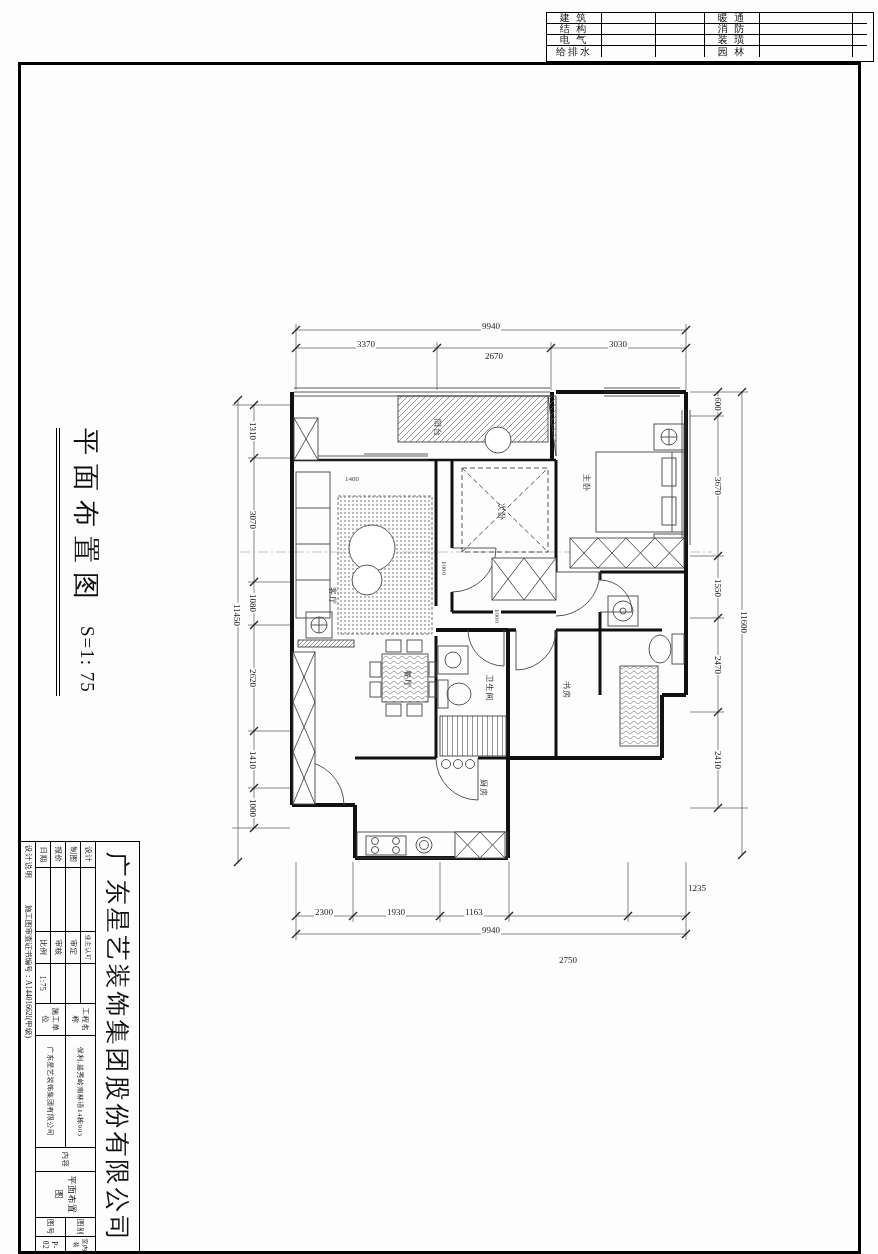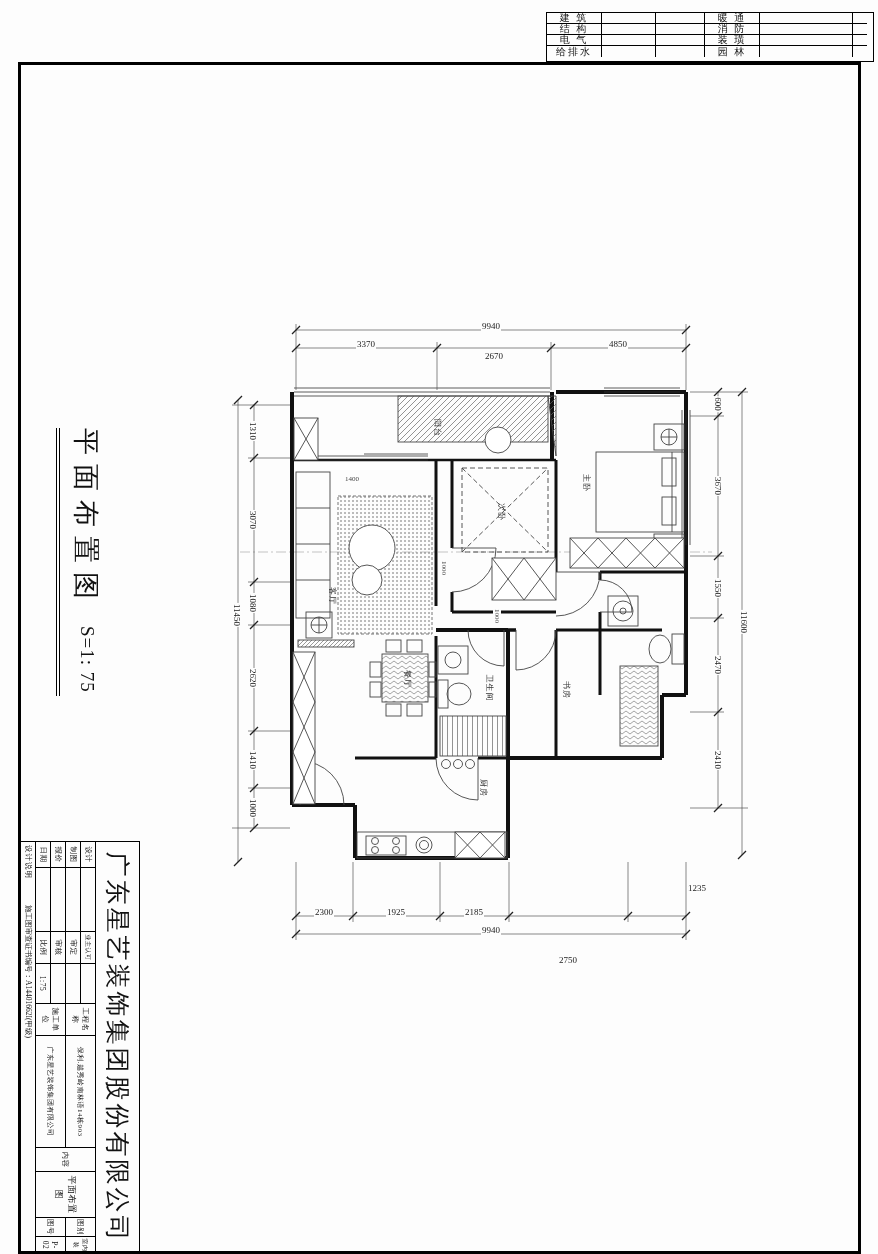--- a/index.html
+++ b/index.html
@@ -251,25 +251,25 @@
     <path d="M250,409 L258,401 M250,462 L258,454 M250,586 L258,578 M250,629 L258,621 M250,735 L258,727 M250,792 L258,784 M250,832 L258,824"></path>
     <path d="M234,404 L242,396 M234,866 L242,858"></path>
     <path d="M714,396 L722,388 M714,420 L722,412 M714,560 L722,552 M714,622 L722,614 M714,716 L722,708 M714,812 L722,804"></path>
     <path d="M738,396 L746,388 M738,859 L746,851"></path>
   </g>
 </svg>
 
 <span class="dim" style="left:491px;top:326px;">9940</span>
 <span class="dim" style="left:366px;top:344px;text-align:right;">3370</span>
 <span class="dim" style="left:494px;top:344px;margin-top:12px;">2670</span>
-<span class="dim" style="left:618px;top:344px;">4850</span>
+<span class="dim" style="left:618px;top:344px;">3030</span>
 
 <span class="dim" style="left:324px;top:912px;">2300</span>
-<span class="dim" style="left:396px;top:912px;">1925</span>
-<span class="dim" style="left:474px;top:912px;">2185</span>
+<span class="dim" style="left:396px;top:912px;">1930</span>
+<span class="dim" style="left:474px;top:912px;">1163</span>
 <span class="dim" style="left:568px;top:960px;">2750</span>
 <span class="dim" style="left:657px;top:888px;margin-left:40px;">1235</span>
 <span class="dim" style="left:491px;top:930px;">9940</span>
 
 <span class="dim v" style="left:253px;top:431px;">1310</span>
 <span class="dim v" style="left:253px;top:520px;">3070</span>
 <span class="dim v" style="left:253px;top:603px;">1080</span>
 <span class="dim v" style="left:253px;top:678px;">2620</span>
 <span class="dim v" style="left:253px;top:760px;">1410</span>
 <span class="dim v" style="left:253px;top:808px;">1000</span>

